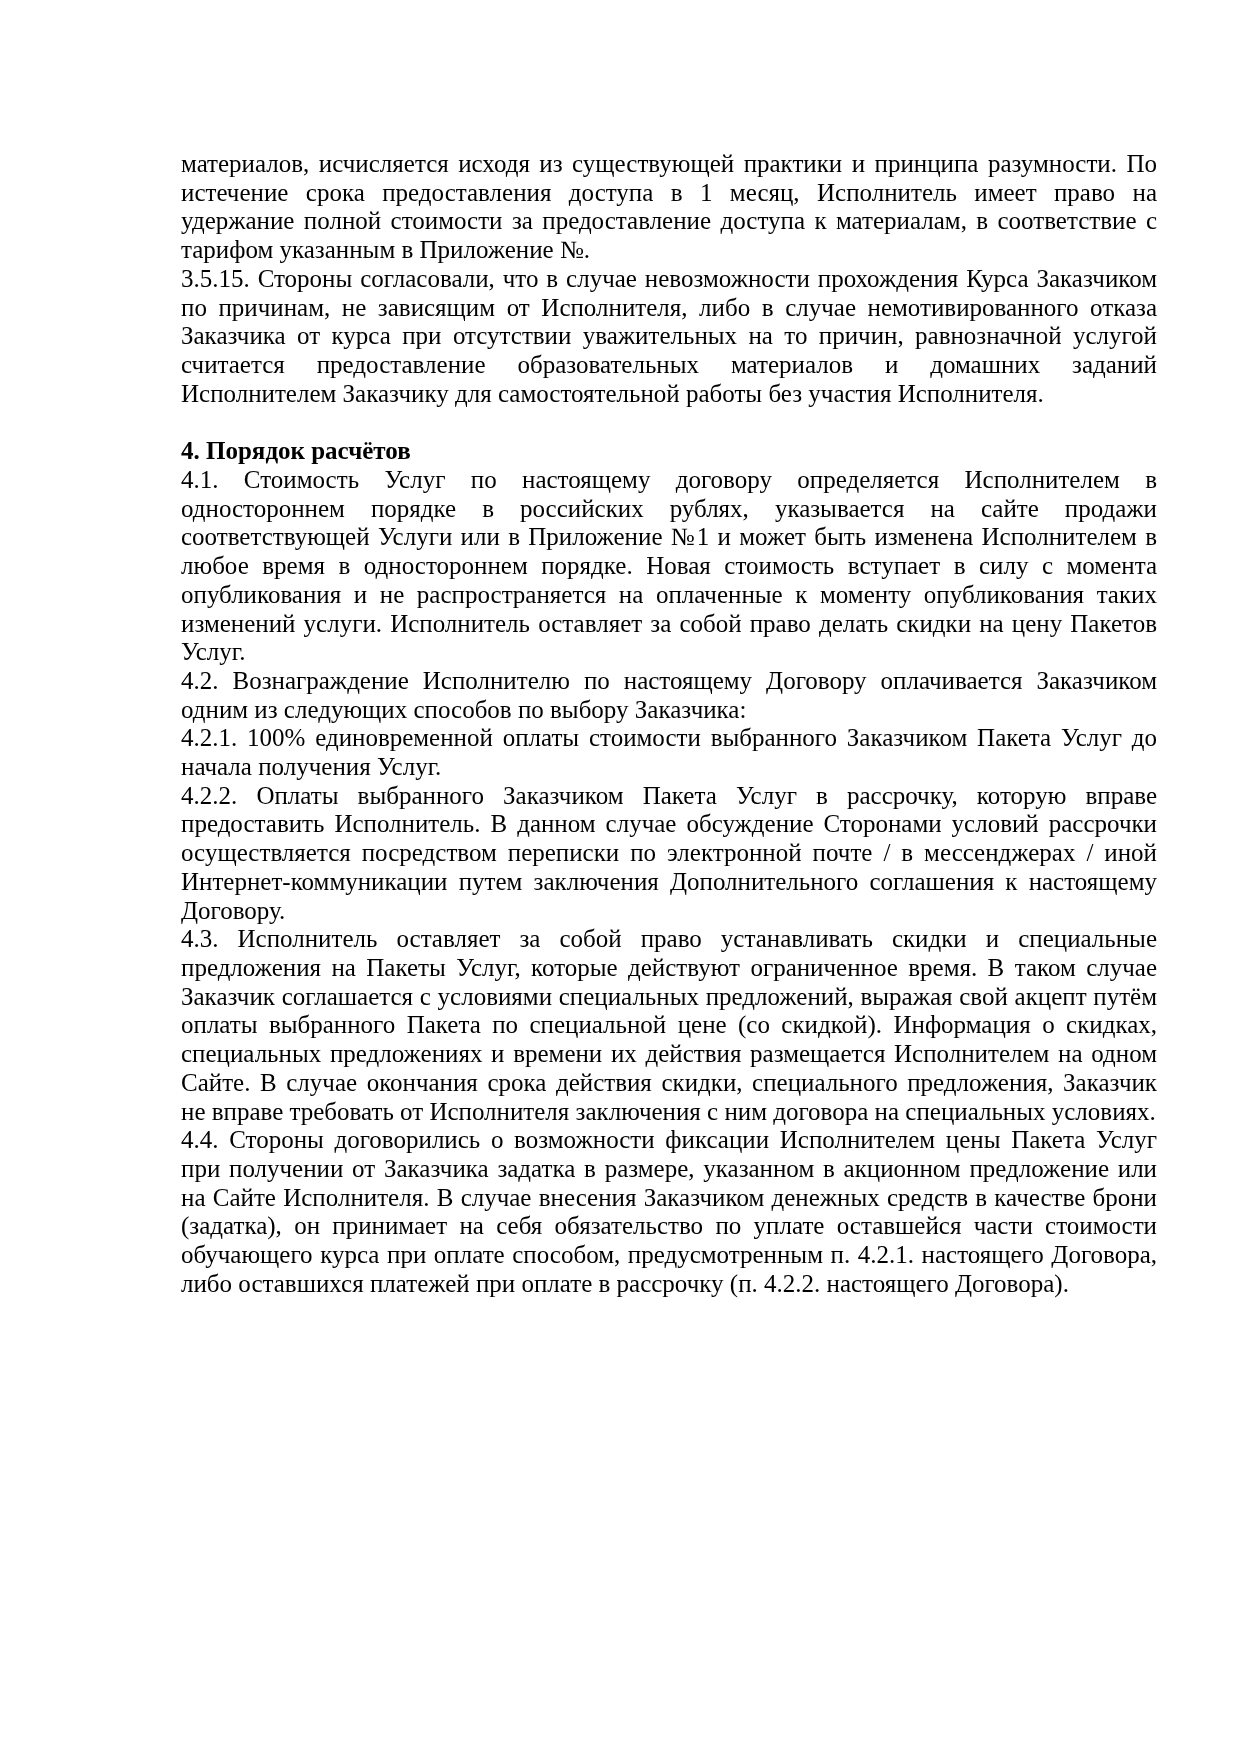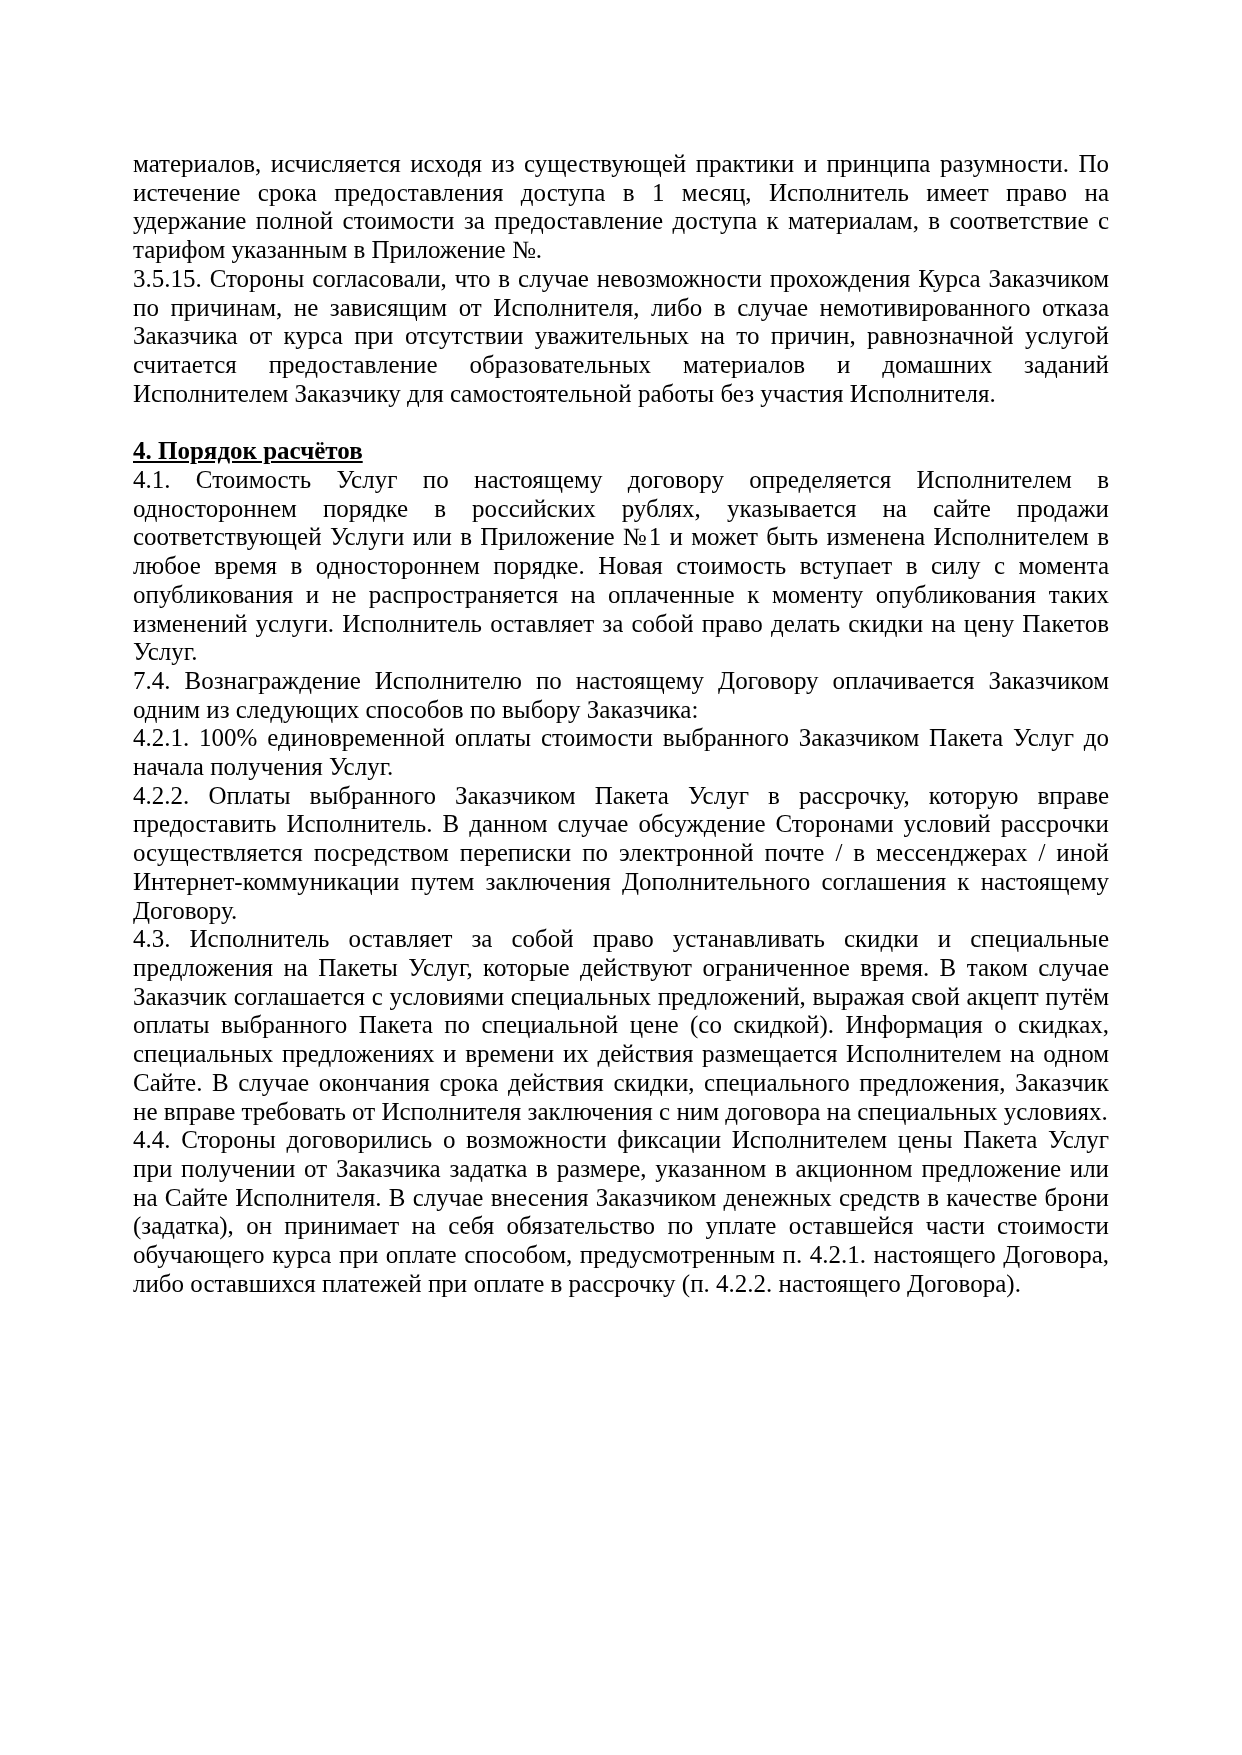--- a/index.html
+++ b/index.html
@@ -6,51 +6,51 @@
     margin: 0;
     padding: 0;
     background: #ffffff;
   }
   .page {
     position: relative;
     width: 1158px;
     height: 1755px;
     background: #ffffff;
     overflow: hidden;
+    margin-left: 48px;
   }
   .content {
     position: absolute;
     left: 133px;
     top: 150px;
     width: 976px;
     font-family: "Liberation Serif", "DejaVu Serif", serif;
     font-size: 25px;
     line-height: 28.7px;
     color: #000000;
     text-align: justify;
   }
   .content p {
     margin: 0;
     padding: 0;
   }
   .content p.heading {
     font-weight: bold;
     margin-top: 29px;
     text-align: left;
-    text-decoration: underline;
   }
 </style>
 </head>
 <body>
 
 <div class="page">
   <div class="content">
     <p>материалов, исчисляется исходя из существующей практики и принципа разумности. По истечение срока предоставления доступа в 1 месяц, Исполнитель имеет право на удержание полной стоимости за предоставление доступа к материалам, в соответствие с тарифом указанным в Приложение №.</p>
     <p>3.5.15. Стороны согласовали, что в случае невозможности прохождения Курса Заказчиком по причинам, не зависящим от Исполнителя, либо в случае немотивированного отказа Заказчика от курса при отсутствии уважительных на то причин, равнозначной услугой считается предоставление образовательных материалов и домашних заданий Исполнителем Заказчику для самостоятельной работы без участия Исполнителя.</p>
     <p class="heading">4. Порядок расчётов</p>
     <p>4.1. Стоимость Услуг по настоящему договору определяется Исполнителем в одностороннем порядке в российских рублях, указывается на сайте продажи соответствующей Услуги или в Приложение №1 и может быть изменена Исполнителем в любое время в одностороннем порядке. Новая стоимость вступает в силу с момента опубликования и не распространяется на оплаченные к моменту опубликования таких изменений услуги. Исполнитель оставляет за собой право делать скидки на цену Пакетов Услуг.</p>
-    <p>7.4. Вознаграждение Исполнителю по настоящему Договору оплачивается Заказчиком одним из следующих способов по выбору Заказчика:</p>
+    <p>4.2. Вознаграждение Исполнителю по настоящему Договору оплачивается Заказчиком одним из следующих способов по выбору Заказчика:</p>
     <p>4.2.1. 100% единовременной оплаты стоимости выбранного Заказчиком Пакета Услуг до начала получения Услуг.</p>
     <p>4.2.2. Оплаты выбранного Заказчиком Пакета Услуг в рассрочку, которую вправе предоставить Исполнитель. В данном случае обсуждение Сторонами условий рассрочки осуществляется посредством переписки по электронной почте / в мессенджерах / иной Интернет-коммуникации путем заключения Дополнительного соглашения к настоящему Договору.</p>
     <p>4.3. Исполнитель оставляет за собой право устанавливать скидки и специальные предложения на Пакеты Услуг, которые действуют ограниченное время. В таком случае Заказчик соглашается с условиями специальных предложений, выражая свой акцепт путём оплаты выбранного Пакета по специальной цене (со скидкой). Информация о скидках, специальных предложениях и времени их действия размещается Исполнителем на одном Сайте. В случае окончания срока действия скидки, специального предложения, Заказчик не вправе требовать от Исполнителя заключения с ним договора на специальных условиях.</p>
     <p>4.4. Стороны договорились о возможности фиксации Исполнителем цены Пакета Услуг при получении от Заказчика задатка в размере, указанном в акционном предложение или на Сайте Исполнителя. В случае внесения Заказчиком денежных средств в качестве брони (задатка), он принимает на себя обязательство по уплате оставшейся части стоимости обучающего курса при оплате способом, предусмотренным п. 4.2.1. настоящего Договора, либо оставшихся платежей при оплате в рассрочку (п. 4.2.2. настоящего Договора).</p>
   </div>
 </div>
 
 </body></html>

